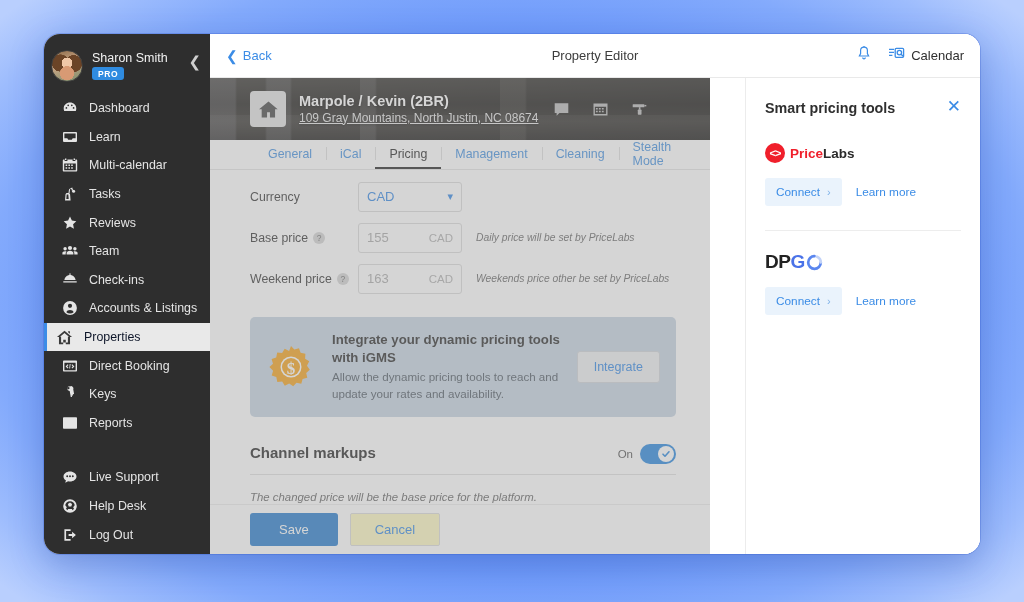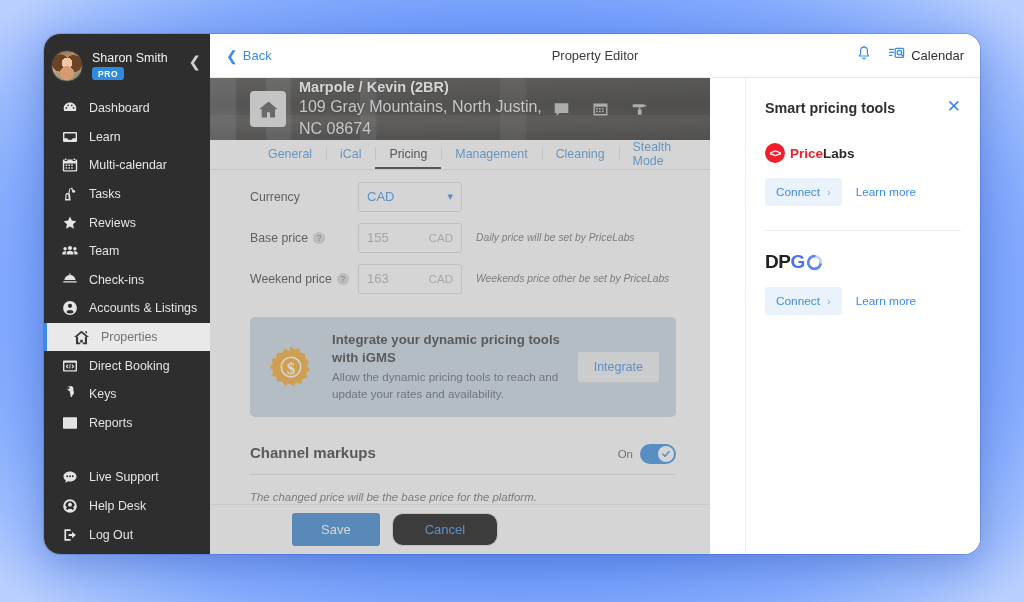--- a/index.html
+++ b/index.html
@@ -76,23 +76,23 @@
     gap: 11px;
     font-size: 12.4px;
     color: #e4e4e4;
     cursor: pointer;
     border-left: 3px solid transparent;
     position: relative;
   }
   .nav-item .ico { width: 17px; height: 17px; flex: 0 0 17px; display: flex; align-items: center; justify-content: center; }
   .nav-item .ico svg { display: block; }
   .nav-item.active {
-    background: #e9e9e9; color: #737373;
+    background: #e9e9e9; color: #0f172a;
     border-left-color: #3c8ce7;
-    padding-left: 26px;
+    padding-left: 9px;
   }
   .nav-item.active .ico svg { fill: #3a3a3a; }
   .nav-gap { height: 26px; }
 
   
   #main { flex: 1; display: flex; flex-direction: column; position: relative; background: #fff; min-width: 0; }
 
   
   #topbar {
     height: 44px; flex: 0 0 44px;
@@ -132,21 +132,21 @@
   }
   .hero-inner { position: relative; display: flex; align-items: center; height: 100%; padding: 0 20px 0 8px; }
   .hero-home {
     width: 36px; height: 36px; border-radius: 4px;
     background: #e3e3e3;
     display: flex; align-items: center; justify-content: center;
     flex: 0 0 36px; margin-left: 32px;
   }
   .hero-text { margin-left: 13px; color: #fff; }
   .hero-title { font-size: 14.5px; font-weight: bold; line-height: 1.25; text-shadow: 0 1px 2px rgba(0,0,0,.5); }
-  .hero-sub { font-size: 16px; color: #e6e6e6; line-height: 1.4; text-shadow: 0 1px 2px rgba(0,0,0,.5); }
+  .hero-sub { font-size: 12px; color: #e6e6e6; line-height: 1.4; text-shadow: 0 1px 2px rgba(0,0,0,.5); text-decoration: underline; }
   .hero-icons { margin-left: auto; display: flex; align-items: center; gap: 22px; padding-right: 42px; }
   .hero-icons svg { fill: #bdbdbd; display: block; }
 
   
   #tabs {
     height: 30px; flex: 0 0 30px;
     border-bottom: 1px solid #e4e4e4;
     display: flex; align-items: stretch;
     padding-left: 44px;
     background: #fff;
@@ -253,26 +253,25 @@
     background: #fff;
     border-top: 1px solid #ededed;
     display: flex; align-items: center;
     padding-left: 40px; gap: 12px;
     z-index: 4;
   }
   .btn-save {
     background: #2f80cf; color: #fff; border: none; border-radius: 3px;
     font-size: 13px; padding: 9px 29px; cursor: pointer;
     font-family: inherit;
-    margin-left: 42px;
   }
   .btn-cancel {
-    background: #000000; color: #3b8ce6;
-    border: 1px solid #dcdcdc; border-radius: 11px;
-    font-size: 13px; padding: 8px 32px; cursor: pointer;
+    background: #fef9c3; color: #3b8ce6;
+    border: 1px solid #dcdcdc; border-radius: 2px;
+    font-size: 13px; padding: 8px 24px; cursor: pointer;
     font-family: inherit;
   }
 
   
   #dim {
     position: absolute; inset: 0;
     background: rgba(150,150,150,.40);
     z-index: 5; pointer-events: none;
   }
 

